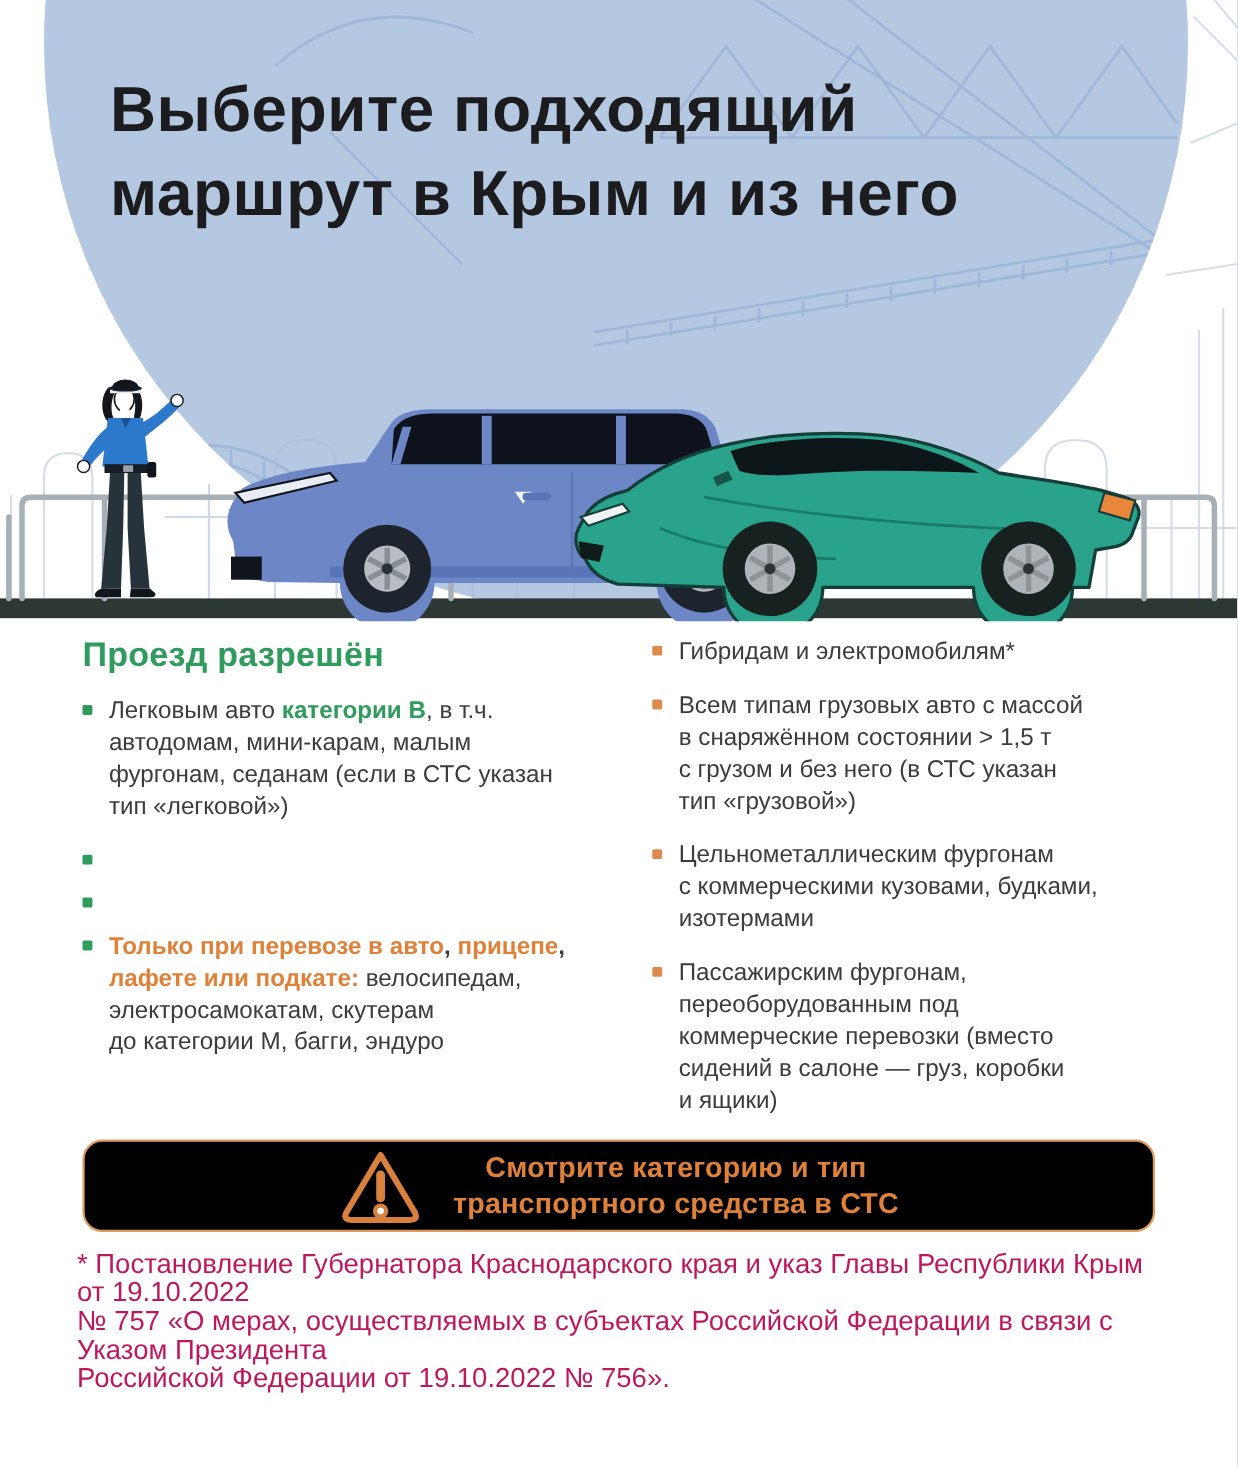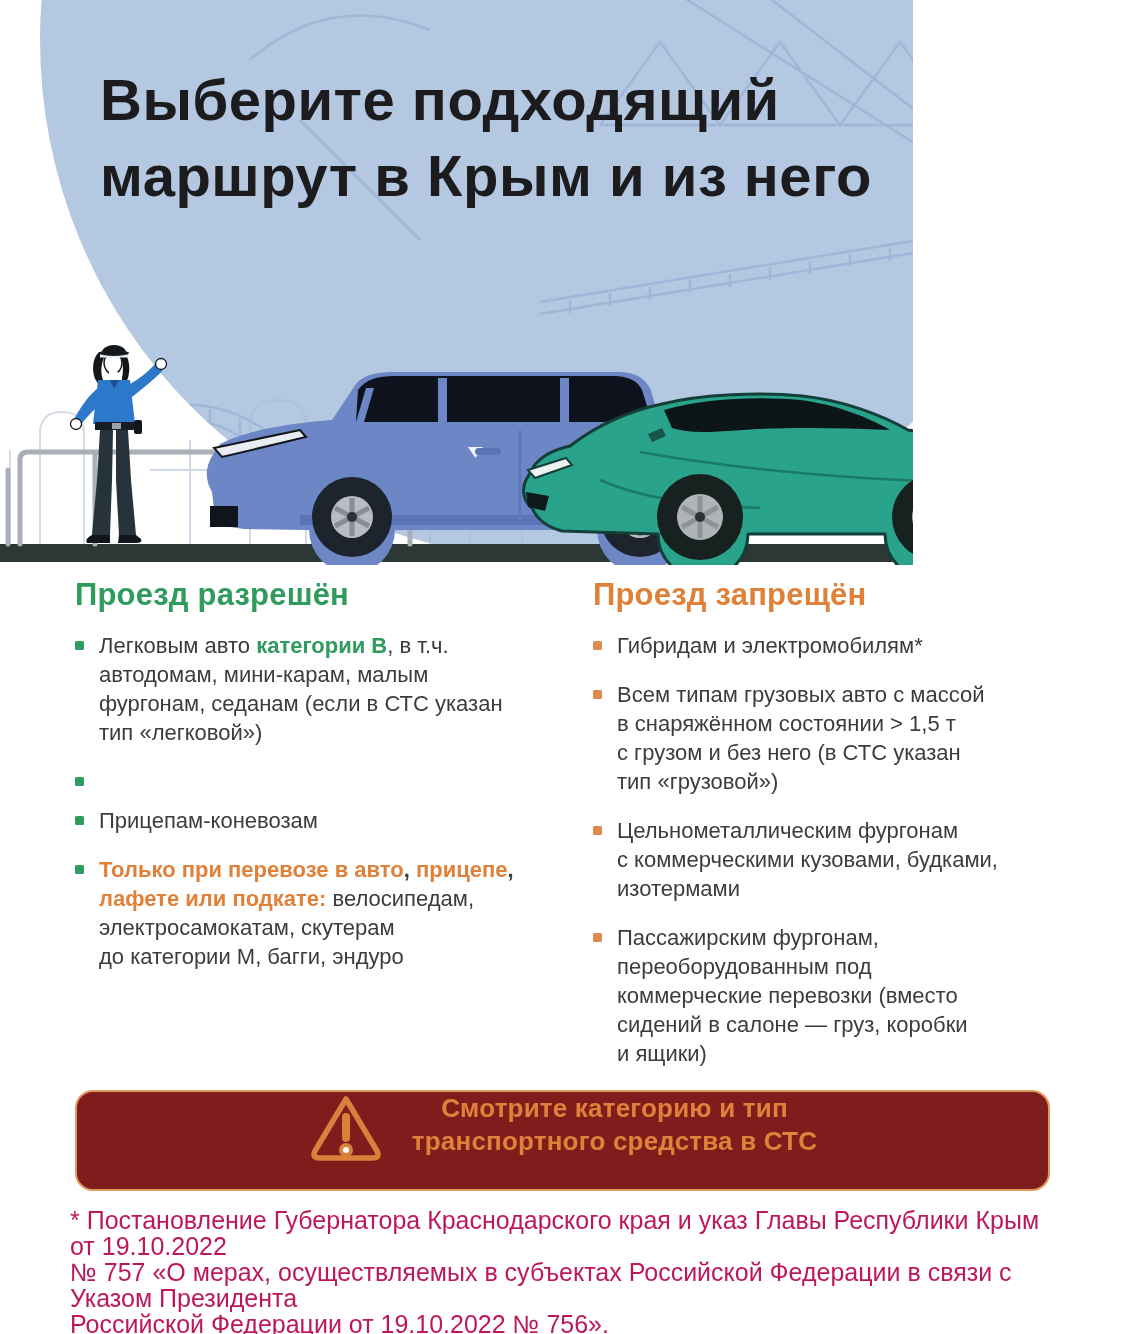--- a/index.html
+++ b/index.html
@@ -5,21 +5,21 @@
   * { box-sizing: border-box; }
   html,body { margin:0; padding:0; }
   body {
     width:1125px; height:1334px;
     background:#ffffff;
     font-family:"Liberation Sans", sans-serif;
     color:#3b3c3e;
     overflow:hidden;
   }
   
-  .hero { position:relative; width:913px; height:565px; overflow:hidden; }
+  .hero { position:relative; width:1125px; height:565px; overflow:hidden; }
   .hero-circle {
     position:absolute; left:40px; top:-480px;
     width:1040px; height:1040px; border-radius:50%;
     background:#b4c8e2;
   }
   .hero-art { position:absolute; left:0; top:0; }
   .hero-title {
     position:absolute; left:100px; top:62px;
     font-size:58px; font-weight:700; line-height:76px;
     letter-spacing:0.5px; color:#1c1c1f;
@@ -41,24 +41,24 @@
   .item-text {
     margin:0; font-size:22px; line-height:29px; color:#3b3c3e;
     white-space:pre-line; max-width:440px;
   }
   .seg-normal {}
   .seg-green-bold  { color:#2f9b5c; font-weight:700; }
   .seg-orange-bold { color:#e0813a; font-weight:700; }
   .seg-bold { font-weight:700; }
   
   .warning {
-    margin:2px 75px 0 75px; height:101px;
+    margin:2px 75px 0 75px; height:84px;
     border:2px solid #e09a5d; border-radius:18px;
-    background:#7f1d1d;
-    display:flex; justify-content:center; gap:28px;
+    background:#000000;
+    display:flex; align-items:center; justify-content:center; gap:28px;
   }
   .warning-text {
     color:#e0813a; font-weight:700; font-size:26px; line-height:33px;
     text-align:center; letter-spacing:0.2px;
   }
   
   .footnote { padding:16px 70px 0 70px; font-size:25px; line-height:26px; color:#be185d; }
 </style>
 </head>
 <body>
@@ -188,33 +188,31 @@
           <p class="item-text"><span class="seg-normal">Легковым авто </span><span class="seg-green-bold">категории В</span><span class="seg-normal">, в т.ч.
 автодомам, мини-карам, малым
 фургонам, седанам (если в СТС указан
 тип «легковой»)</span></p>
         </li>
         <li>
           <span class="bullet"></span>
         </li>
         <li>
           <span class="bullet"></span>
-          <p class="item-text"><span class="seg-normal">Прицепам-коневозам</span></p>
         </li>
         <li>
           <span class="bullet"></span>
           <p class="item-text"><span class="seg-orange-bold">Только при перевозе в авто</span><span class="seg-bold">, </span><span class="seg-orange-bold">прицепе</span><span class="seg-bold">,
 </span><span class="seg-orange-bold">лафете или подкате:</span><span class="seg-normal"> велосипедам,
 электросамокатам, скутерам
 до категории М, багги, эндуро</span></p>
         </li>
       </ul>
   </div>
   <div class="col col-prohibited">
-    <h2>Проезд запрещён</h2>
     <ul>
         <li>
           <span class="bullet"></span>
           <p class="item-text"><span class="seg-normal">Гибридам и электромобилям*</span></p>
         </li>
         <li>
           <span class="bullet"></span>
           <p class="item-text"><span class="seg-normal">Всем типам грузовых авто с массой
 в снаряжённом состоянии &gt; 1,5 т
 с грузом и без него (в СТС указан

